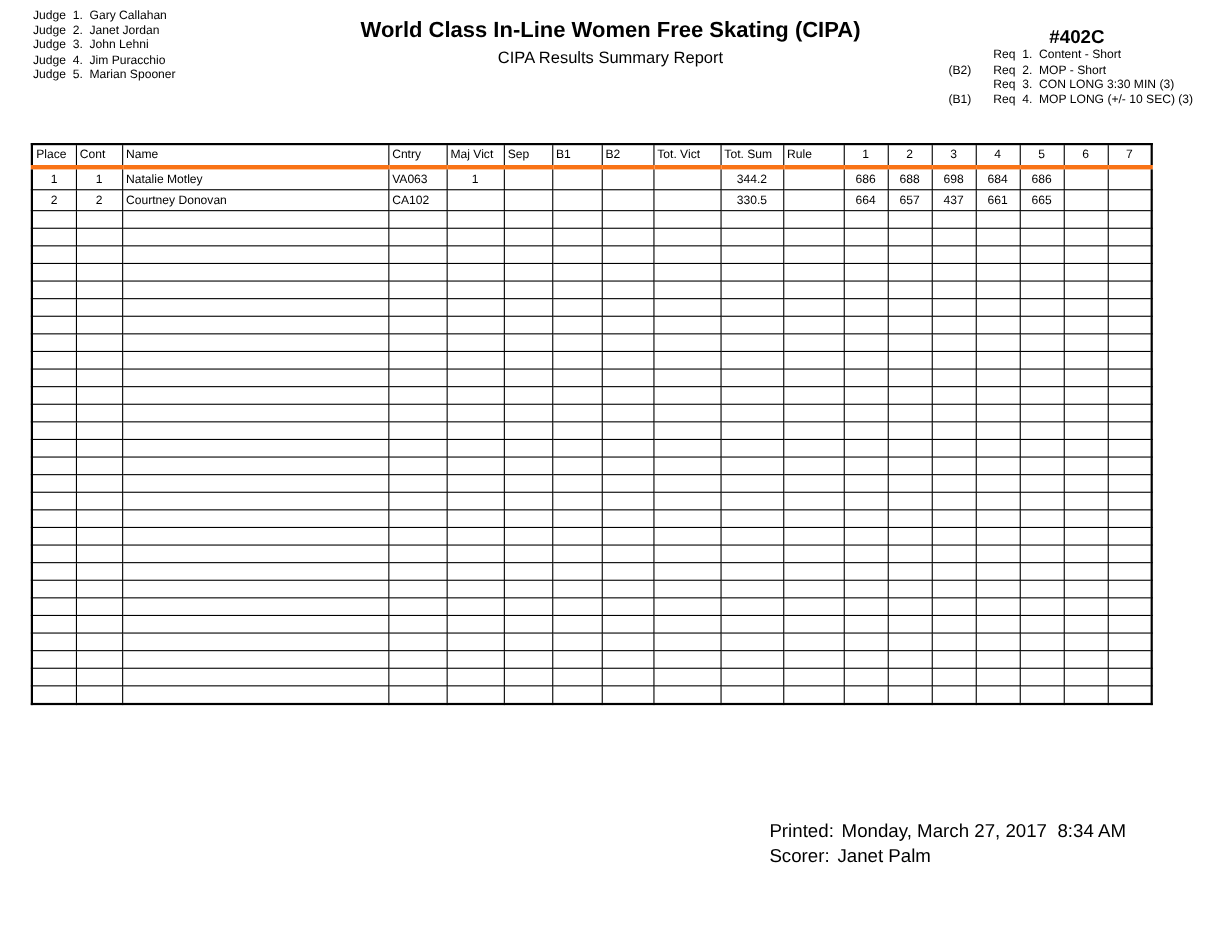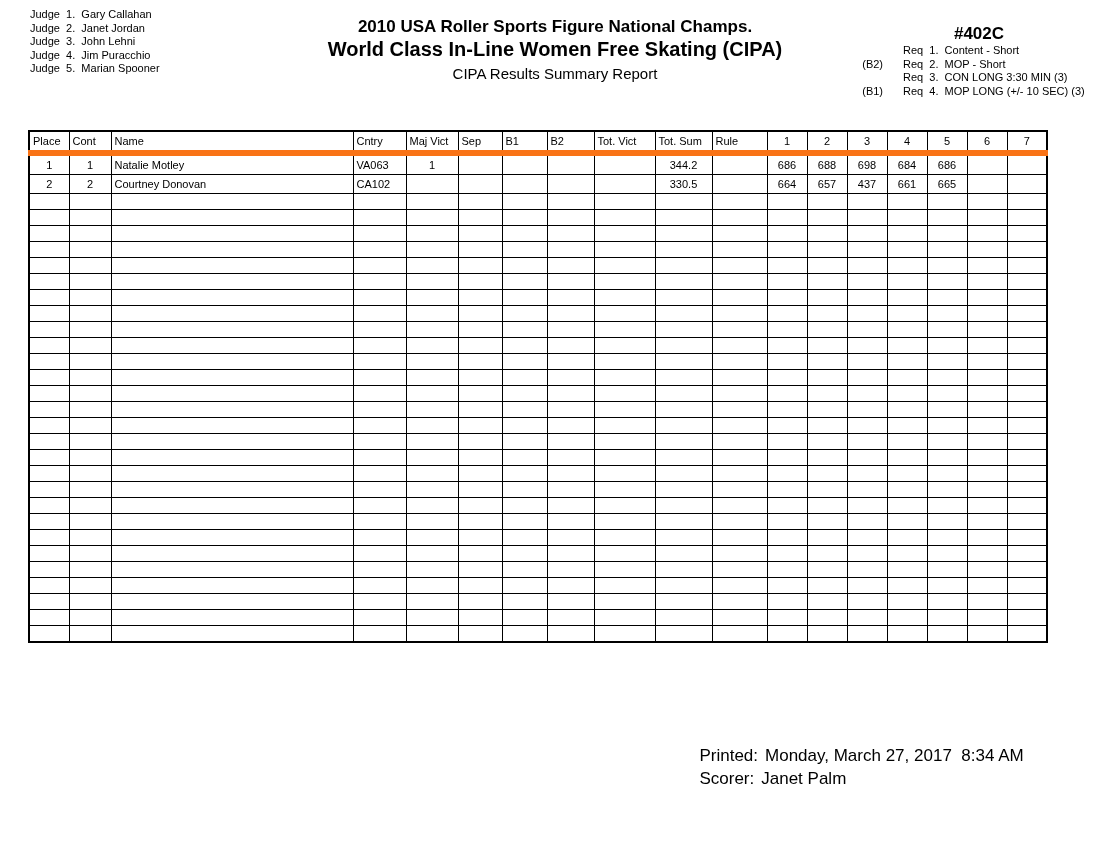--- a/index.html
+++ b/index.html
@@ -34,41 +34,40 @@
   
   #tablewrap { left:28px; top:130px; }
   table.grid { border-collapse:collapse; table-layout:fixed; border:2px solid #000; }
   table.grid th, table.grid td {
     border:1px solid #000;
     font-size:11px; font-weight:normal;
     height:16px; line-height:16px;
     padding:1px 3px;
     overflow:hidden; white-space:nowrap;
   }
-  table.grid thead th { border-bottom:6px solid #f97316; }
+  table.grid thead th { border-bottom:4px solid #f97316; }
   .l { text-align:left; } .c { text-align:center; }
 
   
   #printedline { left:690px; top:726px; font-size:17px; white-space:pre; }
   #scorerline  { left:690px; top:749px; font-size:17px; white-space:pre; }
   .flabel { margin-right:7px; }
 </style>
 </head>
 <body>
 
 <div id="judges" class="abs">
   <div class="jline">Judge  1.  Gary Callahan</div>
   <div class="jline">Judge  2.  Janet Jordan</div>
   <div class="jline">Judge  3.  John Lehni</div>
   <div class="jline">Judge  4.  Jim Puracchio</div>
   <div class="jline">Judge  5.  Marian Spooner</div>
 </div>
 
 <div id="titleblock" class="abs">
-  <div class="t1">2010 USA Roller Sports Figure National Champs.</div>
   <div class="t3">World Class In-Line Women Free Skating (CIPA)</div>
   <div class="t4">CIPA Results Summary Report</div>
 </div>
 
 <div id="infoblock" class="abs">
   <div class="evnum">#402C</div>
   <div class="reqline">
     <span class="pfx"></span>
     <span class="txt">Req  1.  Content - Short</span>
   </div>

